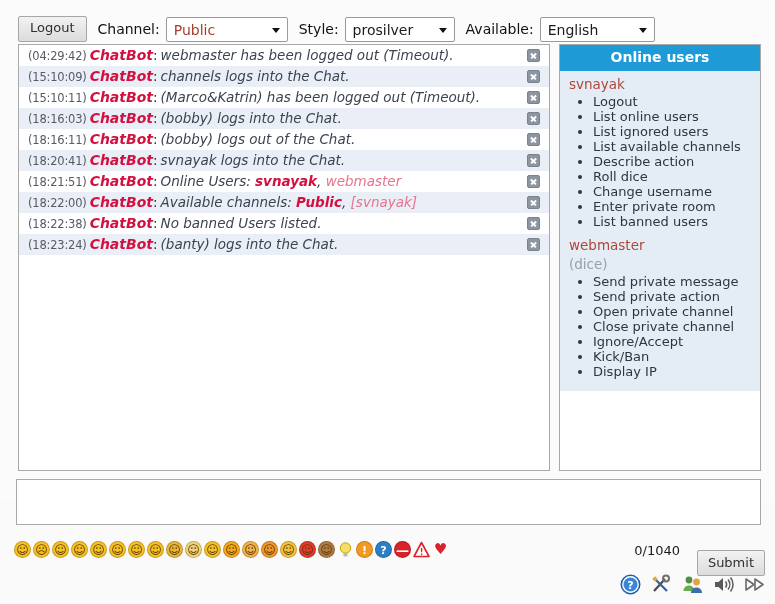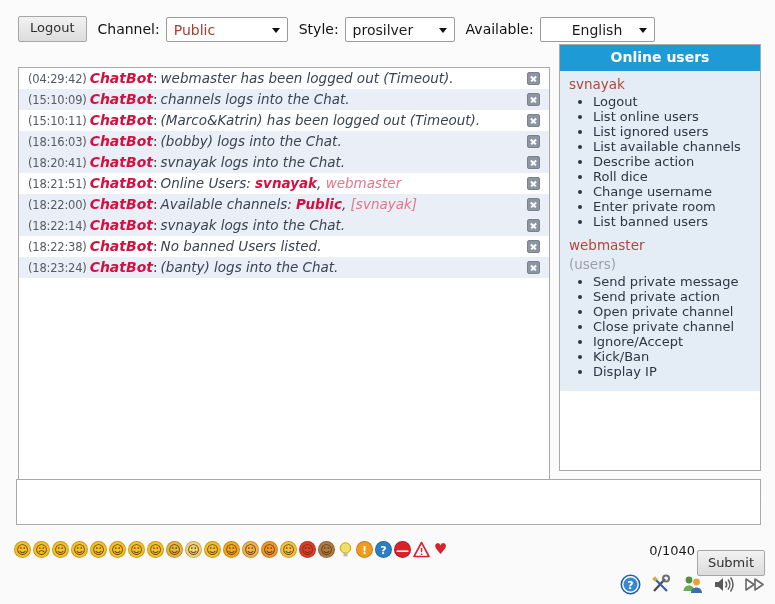--- a/index.html
+++ b/index.html
@@ -68,31 +68,30 @@
     width: 0; height: 0;
     border-left: 4.5px solid transparent;
     border-right: 4.5px solid transparent;
     border-top: 5.5px solid #111;
   }
   .sel-channel { width: 122px; }
   .sel-channel .sel-text { color: #a63d2e; }
   .sel-style { width: 110px; }
   .sel-style .sel-text { color: #1b1b1b; }
   .sel-lang { width: 115px; }
-  .sel-lang .sel-text { color: #1b1b1b; margin-left: 24px; }
+  .sel-lang .sel-text { color: #1b1b1b; }
 
   
   .chat-panel {
     position: absolute;
     left: 18px; top: 44px;
     width: 532px; height: 427px;
     background: #ffffff;
     border: 1px solid #a9a9a9;
     overflow: hidden;
-    margin-top: 23px;
   }
   .msg {
     position: relative;
     height: 21px;
     line-height: 21px;
     padding: 0 0 0 9px;
     font-size: 13.5px;
     white-space: nowrap;
     overflow: hidden;
   }
@@ -226,21 +225,21 @@
     line-height: 17px;
     text-align: center;
     cursor: pointer;
     display: block;
     font-family: "DejaVu Sans", sans-serif;
   }
 
   
   .counter {
     position: absolute;
-    right: 80px; top: 543px;
+    right: 95px; top: 543px;
     font-size: 13px;
     color: #1b1b1b;
     font-family: "DejaVu Sans", "Liberation Sans", sans-serif;
   }
   .btn-submit {
     position: absolute;
     right: 10px; top: 550px;
     font-family: "DejaVu Sans", "Liberation Sans", sans-serif;
     font-size: 13px;
     color: #2f2f2f;
@@ -290,45 +289,45 @@
       <span class="sel-text">English</span>
       <span class="caret"></span>
     </div>
   </div>
 
   <div class="chat-panel" id="chat-panel">
       <div class="msg odd"><span class="time">(04:29:42)</span><span class="nick">ChatBot</span><span class="colon">:</span><span class="text">webmaster has been logged out (Timeout).</span><span class="closebtn"></span></div>
       <div class="msg even"><span class="time">(15:10:09)</span><span class="nick">ChatBot</span><span class="colon">:</span><span class="text">channels logs into the Chat.</span><span class="closebtn"></span></div>
       <div class="msg odd"><span class="time">(15:10:11)</span><span class="nick">ChatBot</span><span class="colon">:</span><span class="text">(Marco&amp;Katrin) has been logged out (Timeout).</span><span class="closebtn"></span></div>
       <div class="msg even"><span class="time">(18:16:03)</span><span class="nick">ChatBot</span><span class="colon">:</span><span class="text">(bobby) logs into the Chat.</span><span class="closebtn"></span></div>
+      <div class="msg odd"><span class="time">(18:16:11)</span><span class="nick">ChatBot</span><span class="colon">:</span><span class="text">(bobby) logs out of the Chat.</span><span class="closebtn"></span></div>
       <div class="msg even"><span class="time">(18:20:41)</span><span class="nick">ChatBot</span><span class="colon">:</span><span class="text">svnayak logs into the Chat.</span><span class="closebtn"></span></div>
       <div class="msg odd"><span class="time">(18:21:51)</span><span class="nick">ChatBot</span><span class="colon">:</span><span class="text"><span>Online Users: </span><span class="hl">svnayak</span><span>, </span><span class="soft">webmaster</span></span><span class="closebtn"></span></div>
       <div class="msg even"><span class="time">(18:22:00)</span><span class="nick">ChatBot</span><span class="colon">:</span><span class="text"><span>Available channels: </span><span class="hl">Public</span><span>, </span><span class="soft">[svnayak]</span></span><span class="closebtn"></span></div>
-      <div class="msg even"><span class="time">(18:22:14)</span><span class="nick">ChatBot</span><span class="colon">:</span><span class="text">svnayak logs into the Chat.</span><span class="closebtn"></span></div>
       <div class="msg odd"><span class="time">(18:22:38)</span><span class="nick">ChatBot</span><span class="colon">:</span><span class="text">No banned Users listed.</span><span class="closebtn"></span></div>
       <div class="msg even"><span class="time">(18:23:24)</span><span class="nick">ChatBot</span><span class="colon">:</span><span class="text">(banty) logs into the Chat.</span><span class="closebtn"></span></div>
     </div>
 
   <div class="users-panel">
     <div class="users-head">Online users</div>
     <div class="users-body" id="users-body">
         <div class="user-name">svnayak</div>
         <ul class="user-cmds">
           <li>Logout</li>
           <li>List online users</li>
           <li>List ignored users</li>
           <li>List available channels</li>
           <li>Describe action</li>
           <li>Roll dice</li>
           <li>Change username</li>
           <li>Enter private room</li>
           <li>List banned users</li>
         </ul>
         <div class="user-name">webmaster</div>
-        <div class="user-name muted">(users)</div>
+        <div class="user-name muted">(dice)</div>
         <ul class="user-cmds">
           <li>Send private message</li>
           <li>Send private action</li>
           <li>Open private channel</li>
           <li>Close private channel</li>
           <li>Ignore/Accept</li>
           <li>Kick/Ban</li>
           <li>Display IP</li>
         </ul>
       </div>

